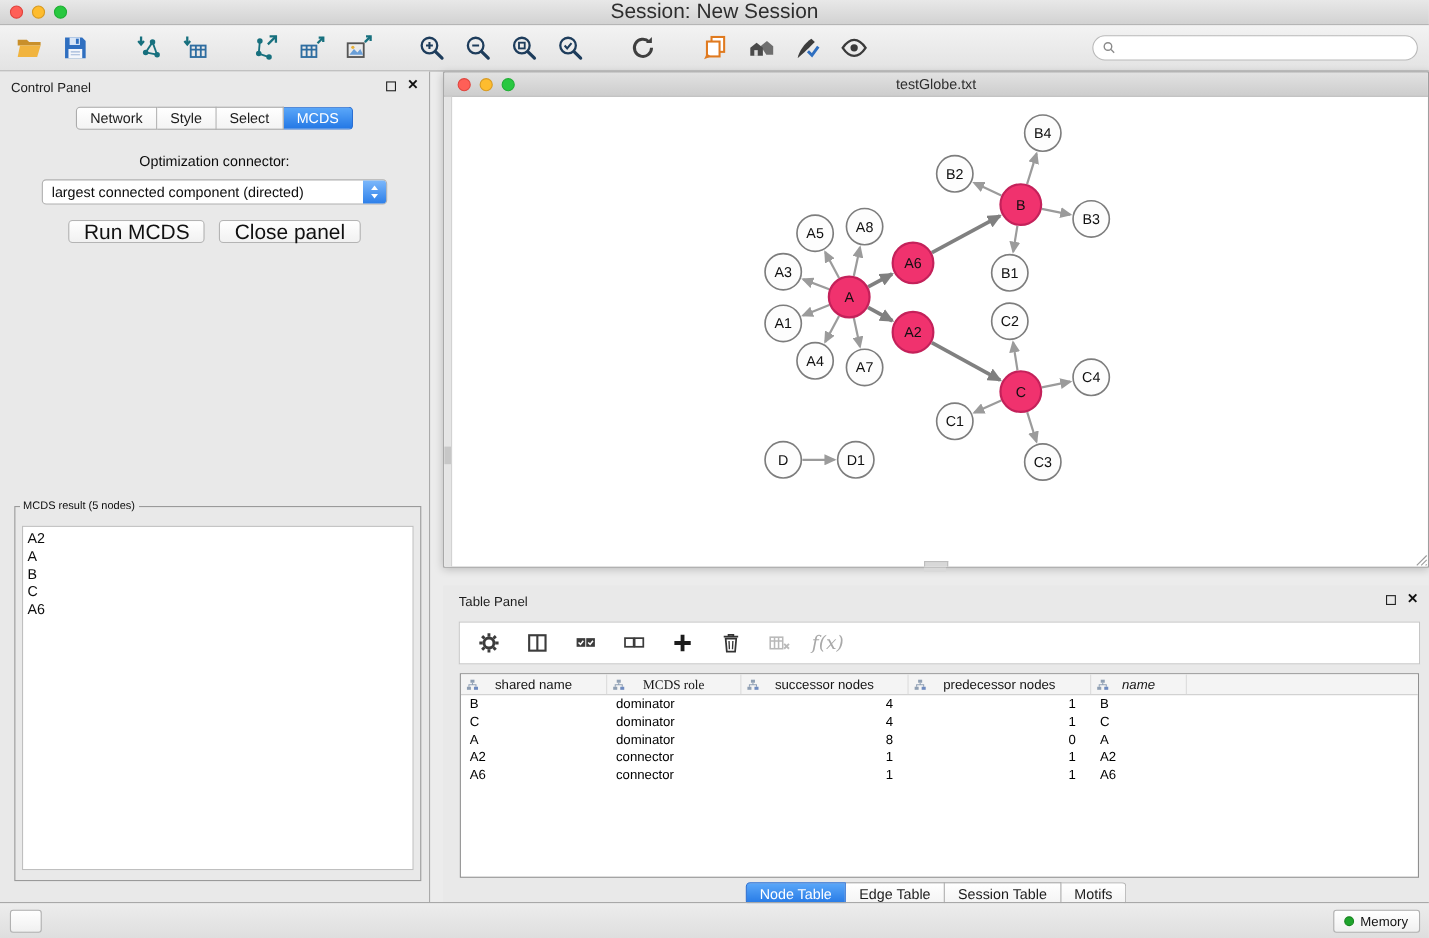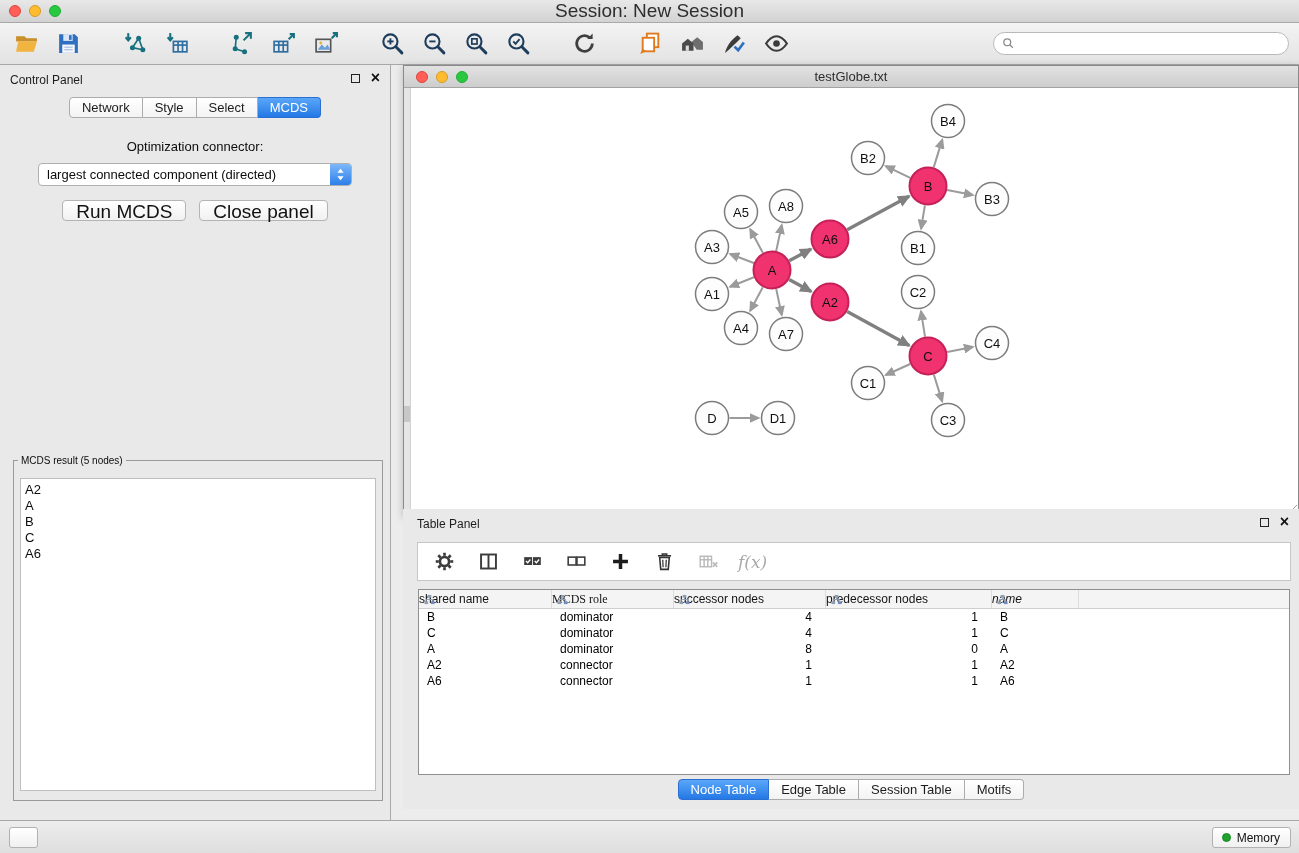--- a/index.html
+++ b/index.html
@@ -60,28 +60,28 @@
   .nw-titlebar .title{text-align:center;font-size:13px;line-height:21px;color:#2e2e2e}
   .nw-titlebar .lights{top:5px;left:12px}
   .nw-canvas{position:absolute;top:22px;left:0;right:0;bottom:0;background:#fff}
   .nav-strip{position:absolute;left:0;top:0;bottom:0;width:7px;background:#e5e5e5;border-right:1px solid #d2d2d2}
   .strip-grip{position:absolute;left:0;top:318px;width:6px;height:16px;background:#c7c7c7}
   #graph-svg{position:absolute;left:7px;top:0;width:887px;height:427px}
   .bottom-grip{position:absolute;left:50%;bottom:0;width:22px;height:5px;transform:translateX(-50%);background:#d8d8d8;border:1px solid #bdbdbd;border-bottom:none}
   .corner-grip{position:absolute;right:0;bottom:0;width:13px;height:13px}
 
   
-  #table-panel{position:absolute;left:403px;top:509px;width:896px;height:300px;background:#e9e9e9}
+  #table-panel{position:absolute;left:403px;top:532px;width:896px;height:300px;background:#e9e9e9}
   .tp-toolbar{position:absolute;left:14px;right:8px;top:33px;height:39px;background:#fff;border:1px solid #c6c6c6;display:flex;align-items:center;gap:16px;padding-left:12px}
   .tp-btn{width:28px;height:28px;background:none;border:none;display:flex;align-items:center;justify-content:center;cursor:pointer}
   .tp-btn .icn{width:21px;height:21px}
   .fx-label{font-family:"DejaVu Serif",serif;font-style:italic;font-size:17px;color:#a9a9a9}
   .tbl{position:absolute;left:15px;right:9px;top:80px;height:186px;background:#fff;border:1px solid #8f8f8f;overflow:hidden}
   .thead{display:flex;height:19px;background:#f4f4f4;border-bottom:1px solid #cfcfcf}
-  .hcell{position:relative;display:flex;align-items:center;font-size:12px;color:#141414;border-right:1px solid #dcdcdc;height:100%}
+  .hcell{position:relative;display:flex;align-items:center;justify-content:center;font-size:12px;color:#141414;border-right:1px solid #dcdcdc;height:100%}
   .thead .hcell:last-child{border-right:none}
   .hicon{position:absolute;left:5px;top:4px;width:11px;height:11px}
   .brow{display:flex;height:16px;align-items:center;font-size:12px;color:#000}
   .bcell{padding:0 8px;overflow:hidden;white-space:nowrap}
   .bcell.num{padding-right:14px}
   #tp-tabs{position:absolute;left:0;right:0;bottom:9px}
 
   
   .splitter-grip{position:absolute;left:840px;top:516px;width:20px;height:4px;background:#d9d9d9}
   #status-bar{position:absolute;left:0;right:0;bottom:0;height:33px;background:linear-gradient(#ededed,#dedede);border-top:1px solid #a8a8a8}

